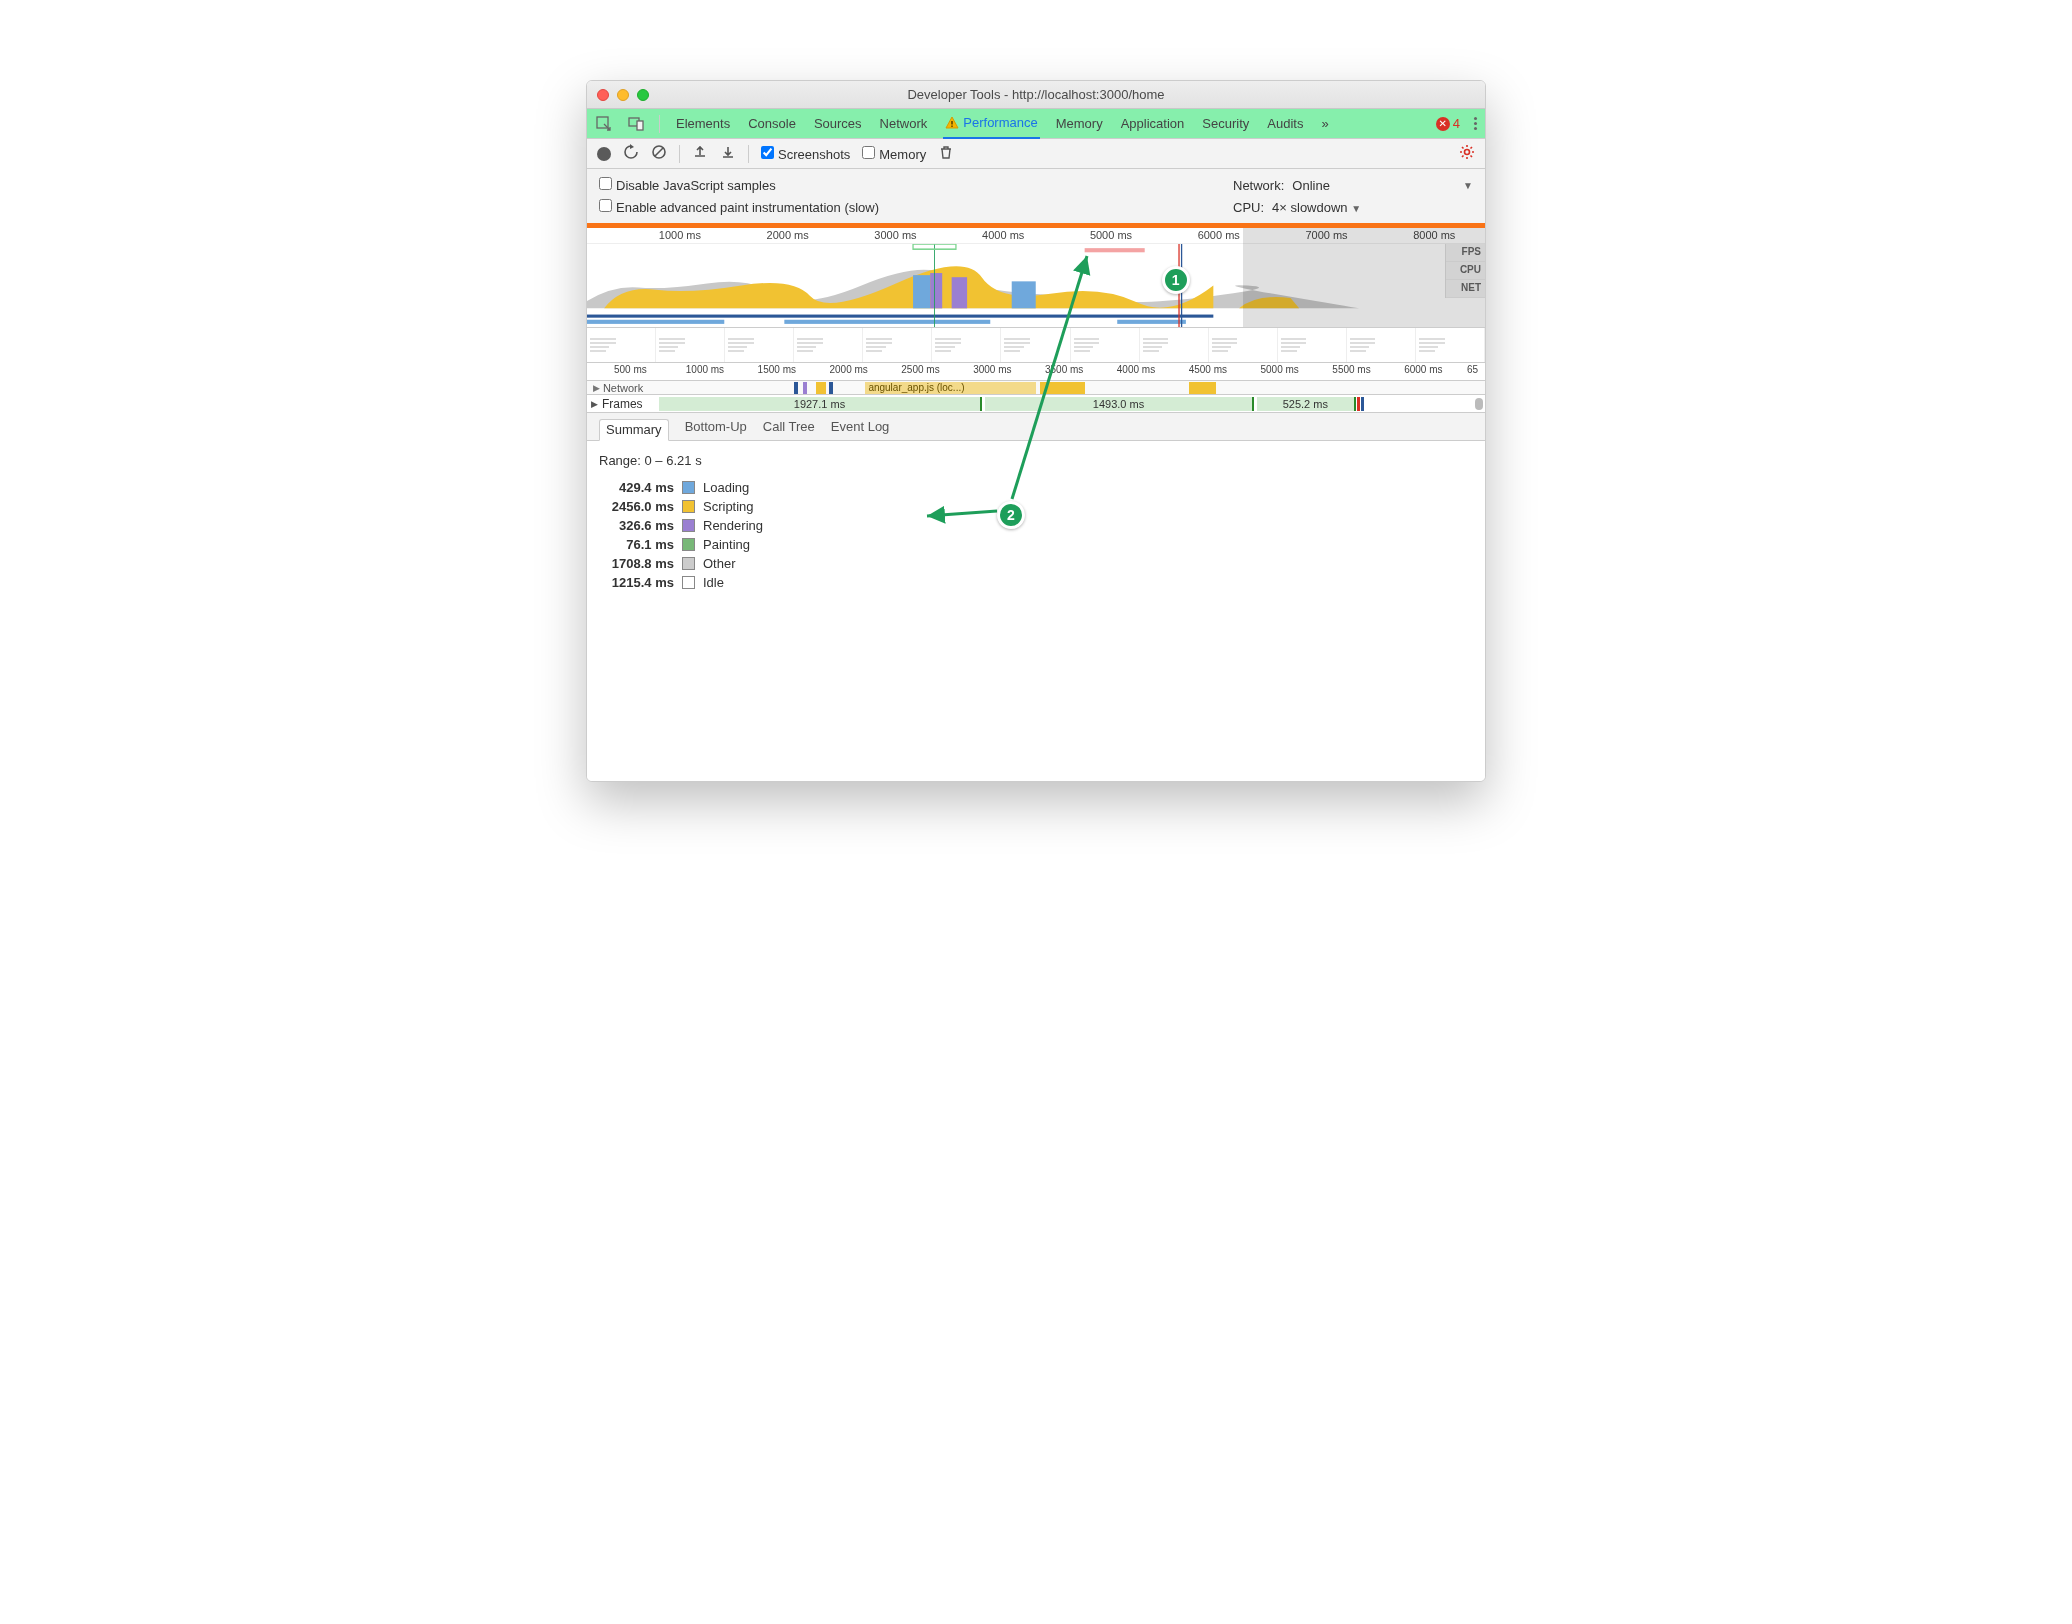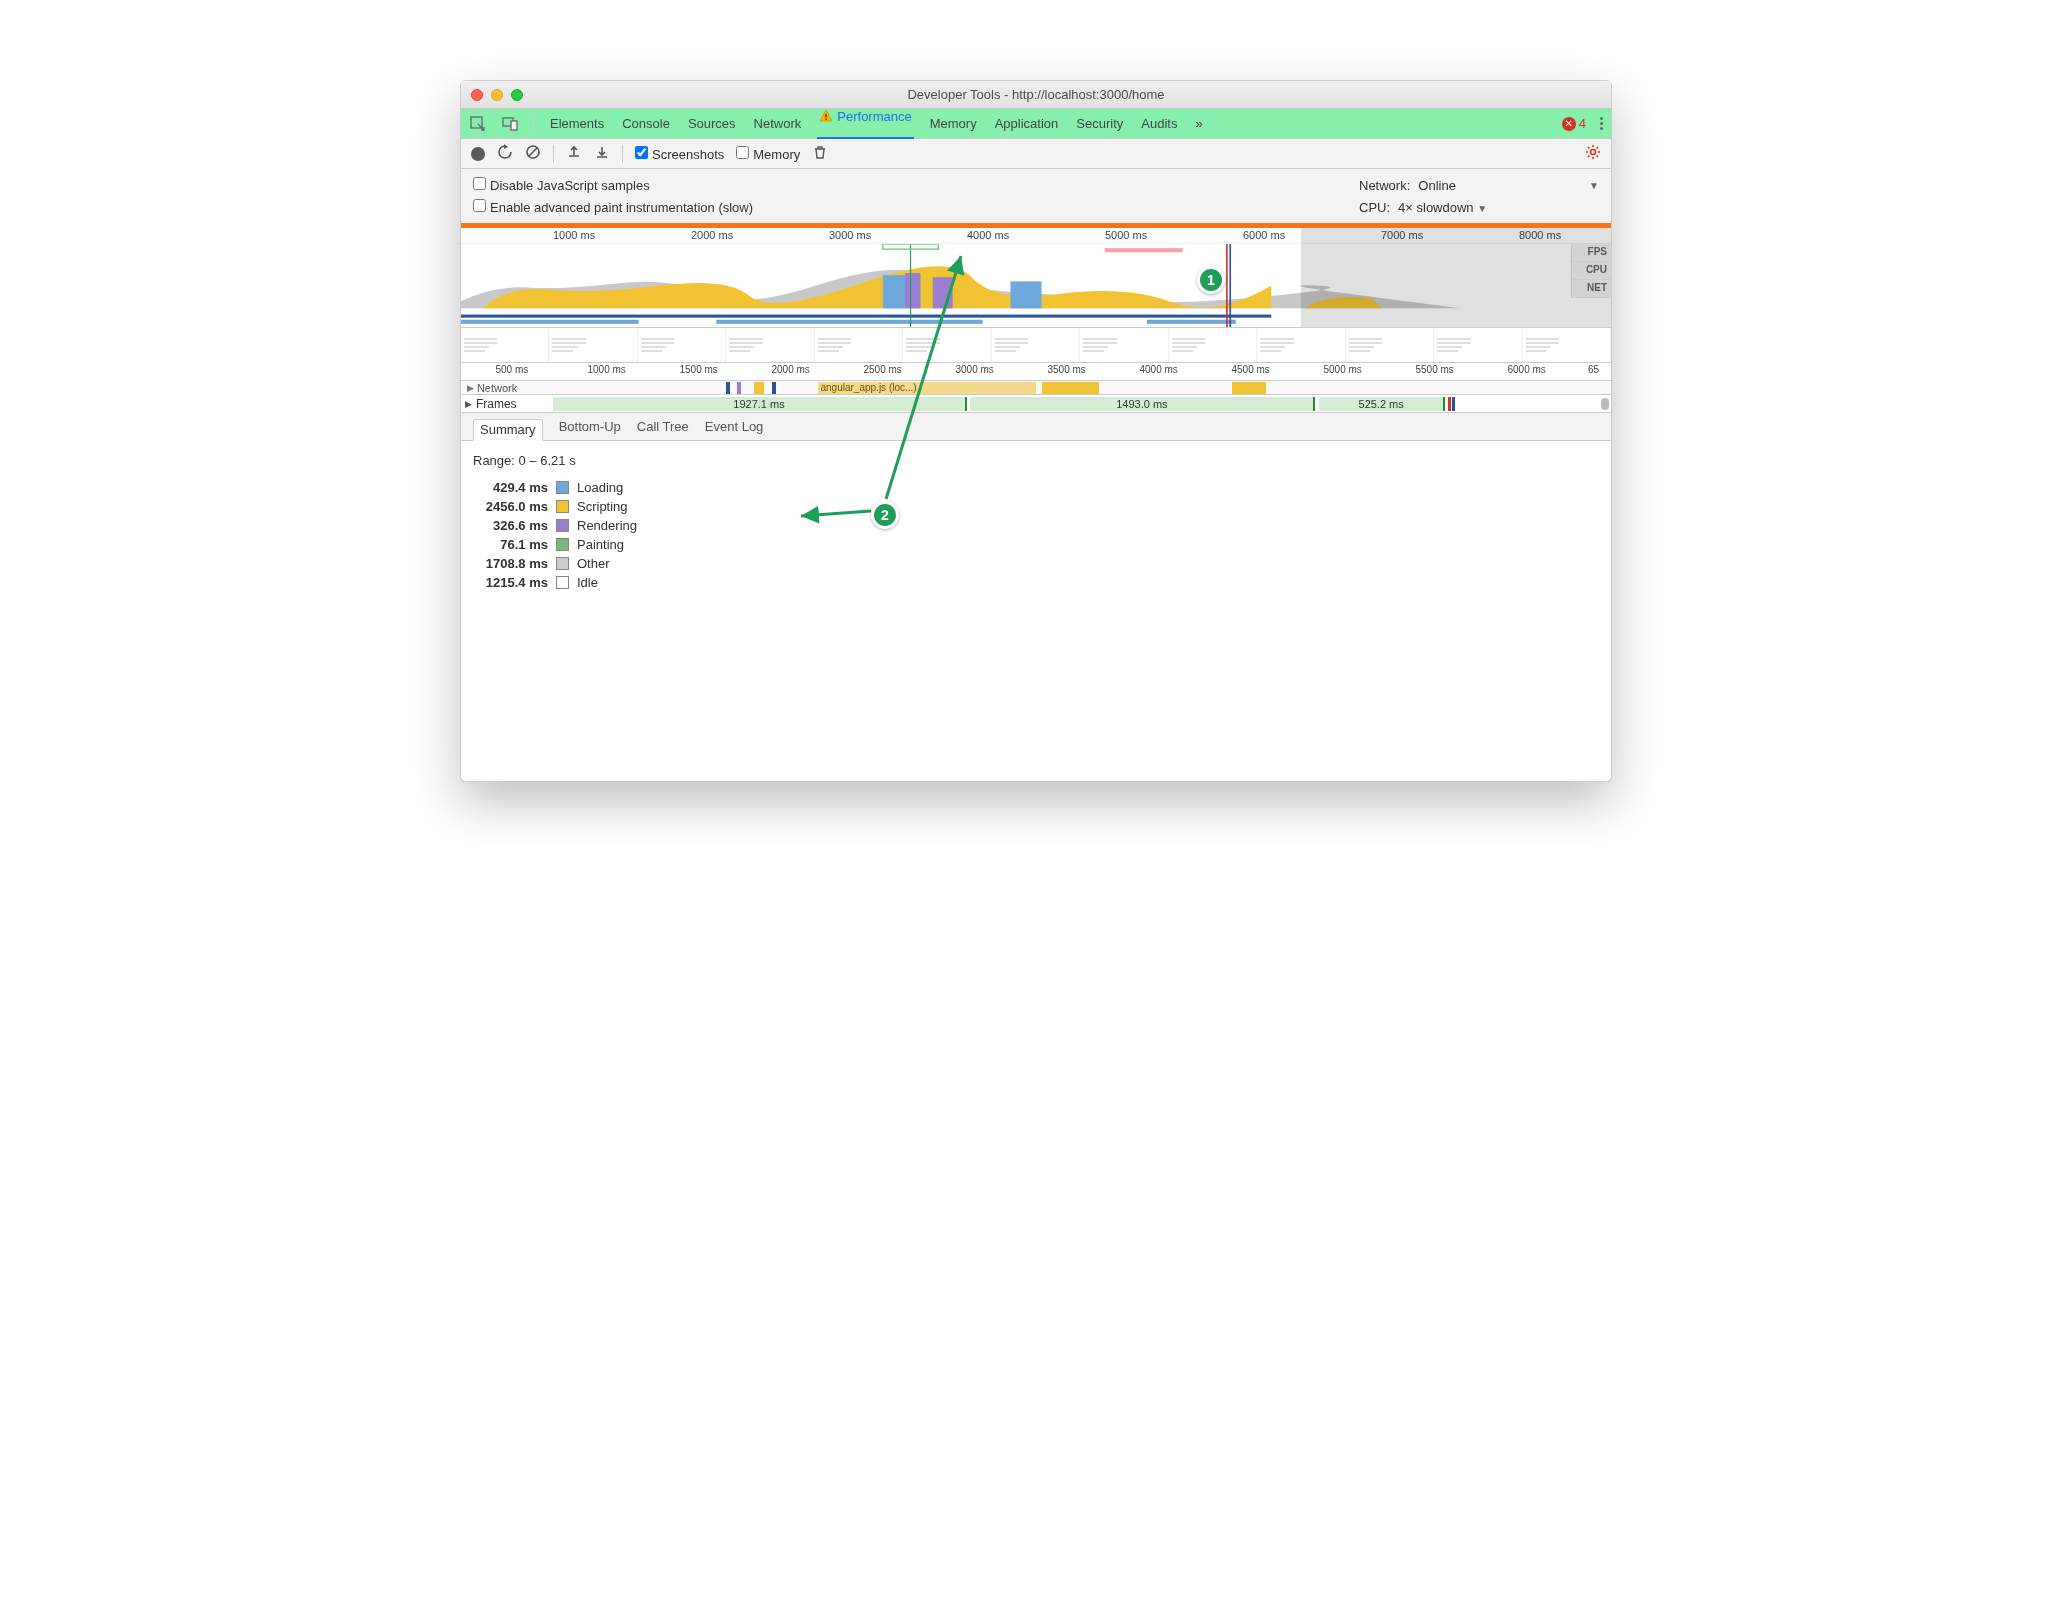--- a/index.html
+++ b/index.html
@@ -1,29 +1,29 @@
 <!DOCTYPE html>
 <html><head>
 <meta charset="utf-8">
 <style>
   * { margin: 0; padding: 0; box-sizing: border-box; }
   body { font-family: -apple-system, "Helvetica Neue", Arial, sans-serif; background: #fff; }
-  .window { width: 1152px; margin: 80px auto; border: 1px solid #ccc; border-radius: 6px; box-shadow: 0 20px 50px rgba(0,0,0,0.25); background: #fff; overflow: hidden; }
+  .window { width: 900px; margin: 80px auto; border: 1px solid #ccc; border-radius: 6px; box-shadow: 0 20px 50px rgba(0,0,0,0.25); background: #fff; overflow: hidden; }
   .titlebar { background: linear-gradient(#eeeeee,#e2e2e2); height: 28px; display: flex; align-items: center; padding: 0 10px; border-bottom: 1px solid #c8c8c8; position: relative; }
   .tl-buttons { display: flex; gap: 8px; }
   .tl-btn { width: 12px; height: 12px; border-radius: 50%; }
   .tl-red { background: #ff5f57; border: 1px solid #e24640; }
   .tl-yellow { background: #febc2e; border: 1px solid #dfa024; }
   .tl-green { background: #28c840; border: 1px solid #1dad2c; }
   .title-text { position: absolute; left: 0; right: 0; text-align: center; font-size: 13px; color: #4a4a4a; }
   .tabbar { display: flex; align-items: center; height: 30px; border-bottom: 1px solid #ccc; background: #86efac; padding: 0 8px; gap: 14px; font-size: 13px; color: #444; }
   .tabbar .icon-btn { width: 18px; height: 18px; display: inline-flex; align-items: center; justify-content: center; }
   .tabbar .tab { cursor: default; padding: 0 2px; height: 30px; display: flex; align-items: center; }
   .tabbar .tab.active { color: #1a73e8; border-bottom: 2px solid #1a73e8; font-weight: 400; }
-  .tabbar .warn { display: inline-flex; align-items: flex-start; gap: 4px; }
+  .tabbar .warn { display: inline-flex; align-items: center; gap: 4px; }
   .tabbar .spacer { flex: 1; }
   .err-badge { display: inline-flex; align-items: center; gap: 3px; color: #d93025; font-size: 13px; }
   .err-circle { width: 14px; height: 14px; background: #d93025; border-radius: 50%; display: inline-flex; align-items: center; justify-content: center; color: #fff; font-size: 10px; line-height: 1; }
   .more-dots { display: inline-flex; flex-direction: column; gap: 2px; }
   .more-dots span { width: 3px; height: 3px; background: #666; border-radius: 50%; }
   .toolbar { display: flex; align-items: center; height: 30px; border-bottom: 1px solid #ccc; background: #f3f3f3; padding: 0 10px; gap: 12px; font-size: 13px; color: #333; }
   .toolbar .sep { width: 1px; height: 18px; background: #ccc; }
   .record-dot { width: 14px; height: 14px; background: #5a5a5a; border-radius: 50%; }
   .gear { margin-left: auto; color: #d93025; }
   input[type=checkbox] { margin-right: 4px; }

